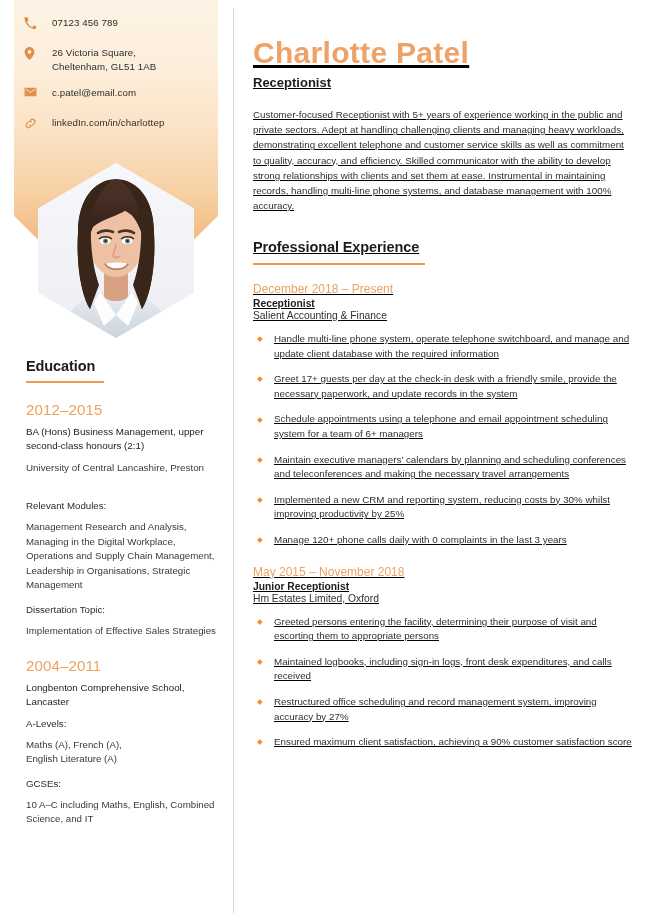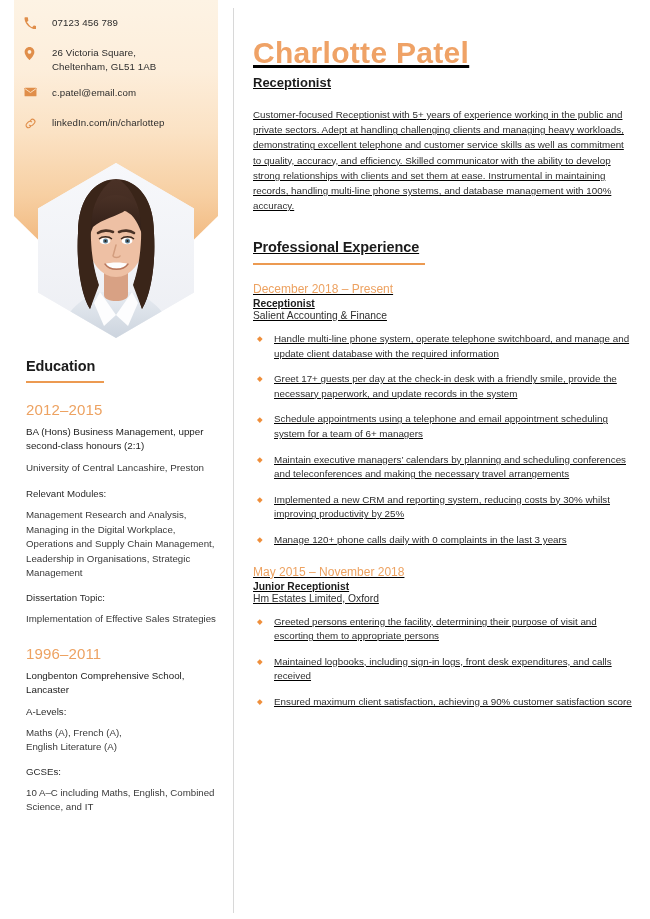--- a/index.html
+++ b/index.html
@@ -57,21 +57,21 @@
   }
   .edu-block { margin-top: 18px; }
   .edu-date {
     font-size: 15px; color: #eda261; margin-bottom: 7px; letter-spacing: .01em;
   }
   .edu-deg {
     font-size: 9.8px; font-weight: normal; color: #1c1c1c;
     line-height: 14.5px; margin-bottom: 7px;
   }
   .edu-school {
-    font-size: 9.8px; color: #3a3a3a; line-height: 14.5px; margin-bottom: 12px;
+    font-size: 9.8px; color: #3a3a3a; line-height: 14.5px; margin-bottom: 24px;
   }
   .edu-lab {
     font-size: 9.7px; color: #2b2b2b;
     line-height: 14px; margin-bottom: 7px;
   }
   .edu-body {
     font-size: 9.7px; color: #3a3a3a; line-height: 14.6px;
     white-space: pre-line; margin-bottom: 10px;
   }
 
@@ -237,21 +237,21 @@
             <div class="edu-date">2012–2015</div>
             <div class="edu-deg">BA (Hons) Business Management, upper second-class honours (2:1)</div>
             <div class="edu-school">University of Central Lancashire, Preston</div>
             <div class="edu-lab">Relevant Modules:</div>
             <div class="edu-body">Management Research and Analysis,
 Managing in the Digital Workplace, Operations and Supply Chain Management, Leadership in Organisations, Strategic Management</div>
             <div class="edu-lab">Dissertation Topic:</div>
             <div class="edu-body">Implementation of Effective Sales Strategies</div>
           </div>
           <div class="edu-block">
-            <div class="edu-date">1996–2011</div>
+            <div class="edu-date">2004–2011</div>
             <div class="edu-deg">Longbenton Comprehensive School, Lancaster</div>
             <div class="edu-lab">A-Levels:</div>
             <div class="edu-body">Maths (A), French (A),
 English Literature (A)</div>
             <div class="edu-lab">GCSEs:</div>
             <div class="edu-body">10 A–C including Maths, English, Combined Science, and IT</div>
           </div>
         </div>
     </div>
   </div>
@@ -282,19 +282,20 @@
             <li class="bullet">Manage 120+ phone calls daily with 0 complaints in the last 3 years</li>
           </ul>
         </div>
         <div class="job">
           <div class="job-date">May 2015 – November 2018</div>
           <div class="job-title">Junior Receptionist</div>
           <div class="job-org">Hm Estates Limited, Oxford</div>
           <ul class="bullets">
             <li class="bullet">Greeted persons entering the facility, determining their purpose of visit and escorting them to appropriate persons</li>
             <li class="bullet">Maintained logbooks, including sign-in logs, front desk expenditures, and calls received</li>
+            <li class="bullet">Restructured office scheduling and record management system, improving accuracy by 27%</li>
             <li class="bullet">Ensured maximum client satisfaction, achieving a 90% customer satisfaction score</li>
           </ul>
         </div>
       </div>
   </div>
 
 </div>
 
 </body></html>

